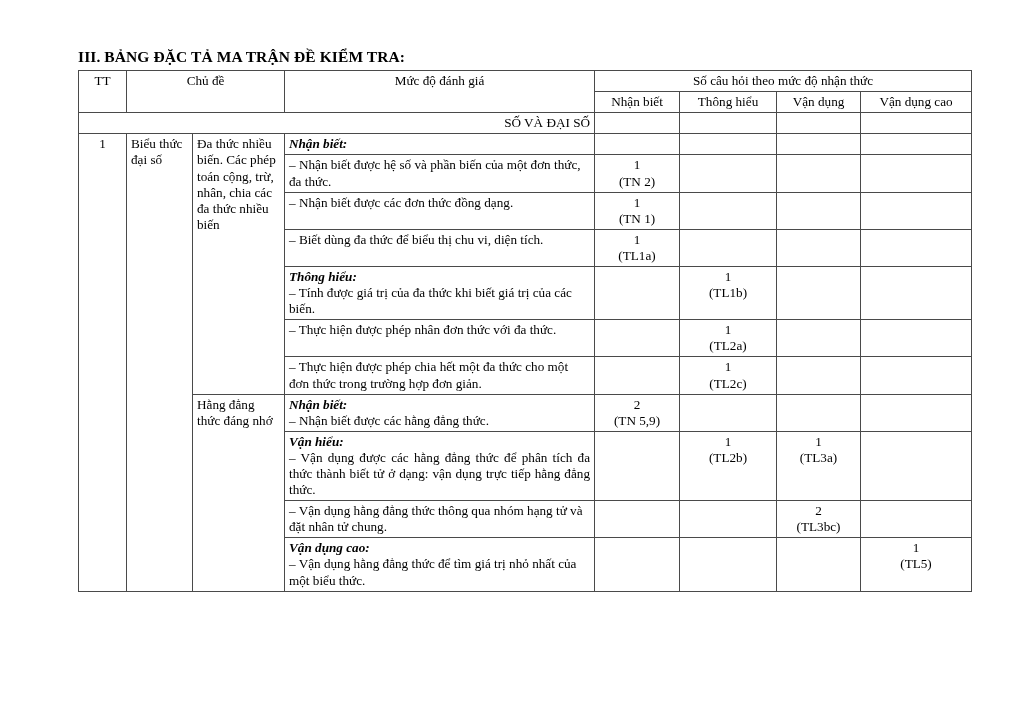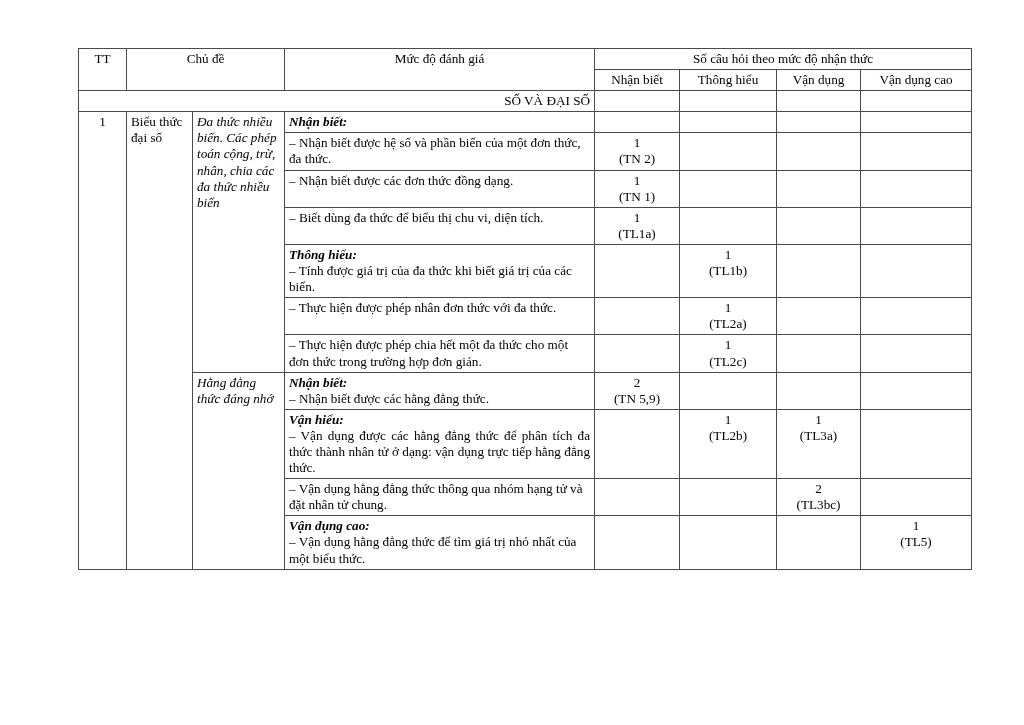--- a/index.html
+++ b/index.html
@@ -91,21 +91,20 @@
   .cell-topic {
     vertical-align: middle;
     font-weight: bold;
     font-size: 13.4px;
     line-height: 1.3;
     padding-left: 5px;
   }
   .cell-subtopic {
     vertical-align: middle;
     font-weight: bold;
-    font-style: italic;
     font-size: 13.4px;
     line-height: 1.32;
     padding-left: 5px;
   }
   
   .cell-desc {
     text-align: left;
     padding: 2px 5px 3px 5px;
   }
   .cell-desc .lead {
@@ -130,20 +129,21 @@
   }
   .cell-num .num { display: block; }
   .cell-num .code { display: block; }
   .cell-blank { }
 </style>
 </head>
 <body>
 
 <div class="page">
 
+  <h1 class="doc-title">III. BẢNG ĐẶC TẢ MA TRẬN ĐỀ KIỂM TRA:</h1>
 
   <table class="matrix">
     <colgroup>
       <col class="c-tt">
         <col class="c-topic">
         <col class="c-subtopic">
         <col class="c-desc">
       <col class="c-n1">
         <col class="c-n2">
         <col class="c-n3">
@@ -351,21 +351,21 @@
         </td>
         <td class="cell-num">
           <span class="num"></span>
           <span class="code"></span>
         </td>
       </tr>
 
       <tr>
         <td class="cell-desc">
           <span class="lead">Vận hiểu:</span>
-          <span class="body justify">– Vận dụng được các hằng đẳng thức để phân tích đa thức thành nhân tử ở dạng: vận dụng trực tiếp hằng đẳng thức.</span>
+          <span class="body justify">– Vận dụng được các hằng đẳng thức để phân tích đa thức thành biết tử ở dạng: vận dụng trực tiếp hằng đẳng thức.</span>
         </td>
         <td class="cell-num">
           <span class="num"></span>
           <span class="code"></span>
         </td>
         <td class="cell-num">
           <span class="num">1</span>
           <span class="code">(TL2b)</span>
         </td>
         <td class="cell-num">

